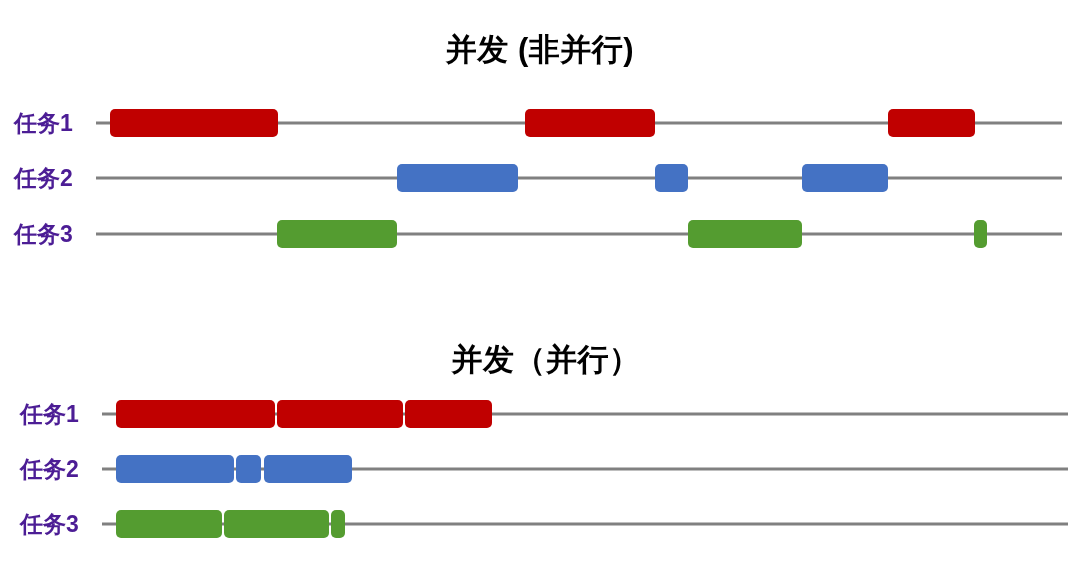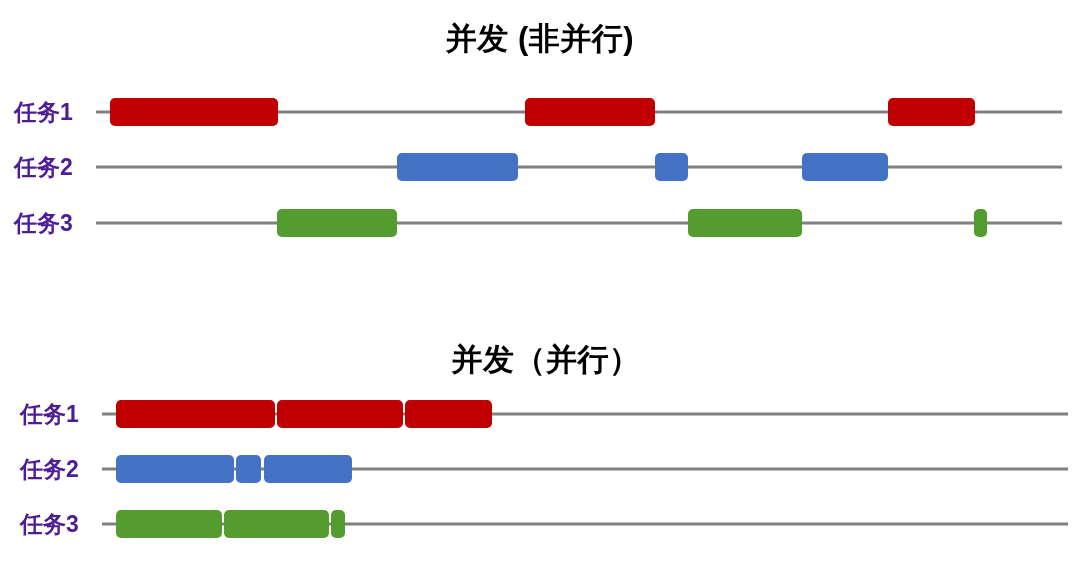--- a/index.html
+++ b/index.html
@@ -16,21 +16,21 @@
   }
   .page {
     position: absolute;
     inset: 0;
   }
   .chart {
     position: absolute;
     left: 0;
     width: 1080px;
   }
-  #chart-concurrent { top: 2px; height: 300px; }
+  #chart-concurrent { top: 13px; height: 300px; }
   #chart-parallel   { top: 304px; height: 251px; margin-left: 6px; }
 
   .chart-title {
     position: absolute;
     left: 0;
     width: 1080px;
     text-align: center;
     font-size: 31px;
     font-weight: bold;
     color: #000000;

